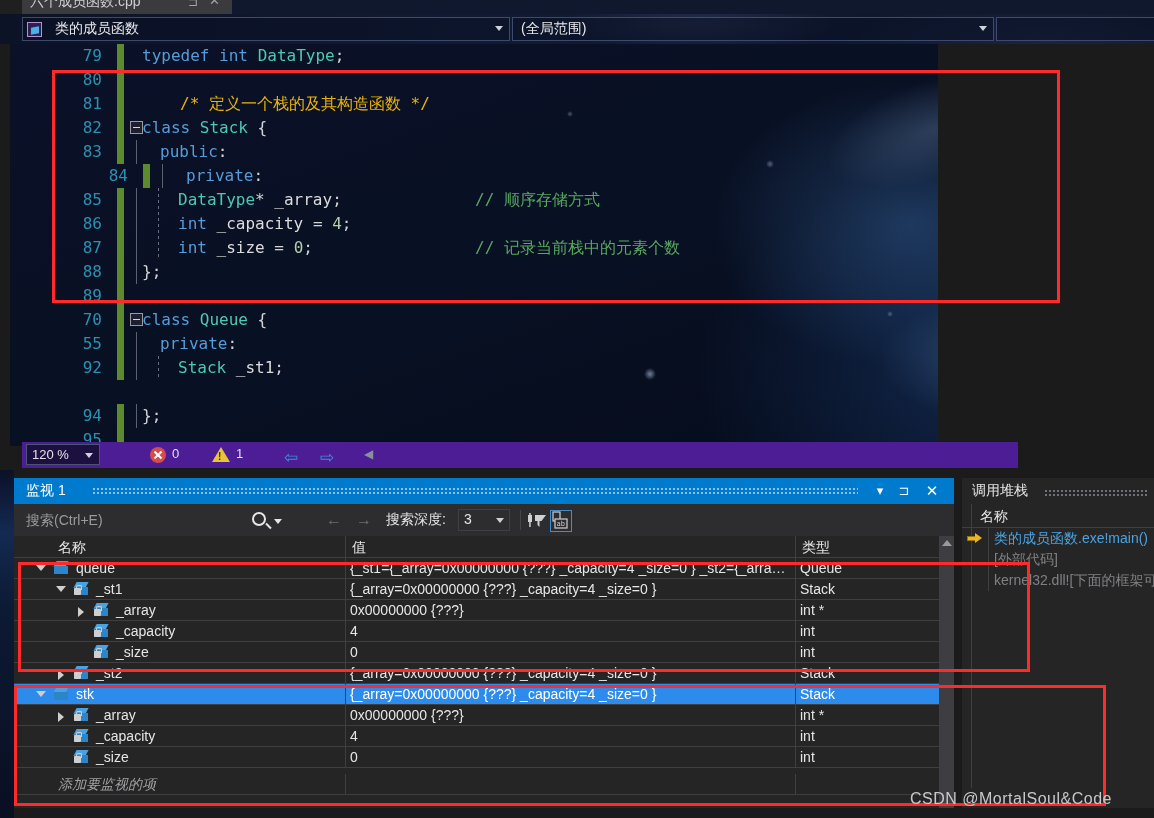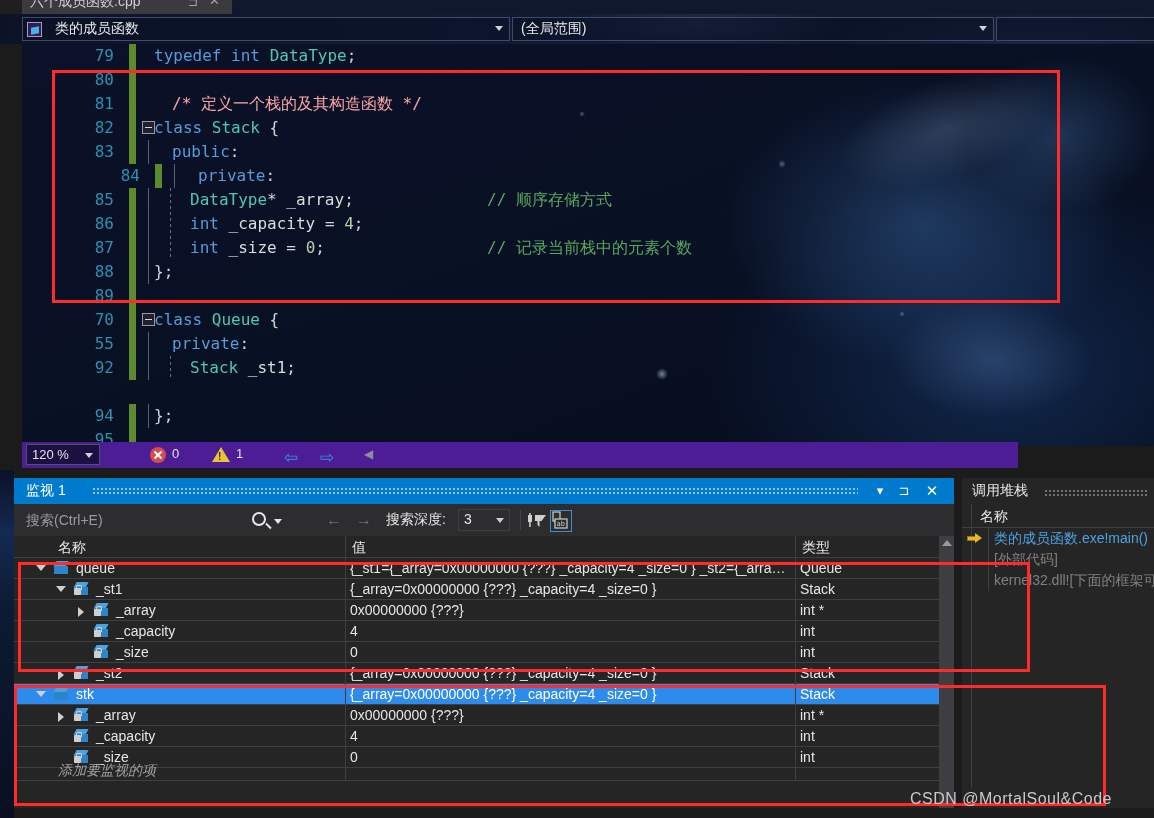--- a/index.html
+++ b/index.html
@@ -36,21 +36,21 @@
   .combo.c3 { left:996px; width:158px; border-right:none; }
   .combo .arw { position:absolute; right:6px; top:8px; width:0;height:0;
                 border-left:4px solid transparent;border-right:4px solid transparent;
                 border-top:5px solid #cdd2dd; }
   .cls-ico { position:absolute; left:4px; top:4px; width:15px; height:15px;
              border:1px solid #b98fd0; background:#2a2150; }
   .cls-ico:after { content:""; position:absolute; left:3px; top:4px; width:8px; height:7px;
              background:#49b0e8; transform:skewY(-12deg); }
 
   
-  .editor { position:absolute; left:22px; top:44px; width:1132px; height:402px;
+  .editor { position:absolute; left:10px; top:44px; width:928px; height:402px;
             overflow:hidden; background:#0a1026; }
   .editor-bg { position:absolute; inset:0;
      background:
        radial-gradient(ellipse 320px 230px at 900px 180px, rgba(60,110,170,.40), transparent 62%),
        radial-gradient(ellipse 150px 120px at 1040px 90px, rgba(80,130,190,.30), transparent 65%),
        radial-gradient(ellipse 420px 300px at 980px 330px, rgba(30,70,130,.45), transparent 70%),
        radial-gradient(circle 6px at 640px 330px, rgba(200,220,255,.55), transparent 100%),
        radial-gradient(circle 4px at 760px 120px, rgba(200,220,255,.4), transparent 100%),
        radial-gradient(circle 3px at 560px 70px, rgba(200,220,255,.35), transparent 100%),
        radial-gradient(circle 3px at 880px 270px, rgba(210,230,255,.45), transparent 100%),
@@ -71,21 +71,21 @@
   .fold:before { content:""; position:absolute; left:2px; top:5px; width:7px; height:1px; background:#d8d8d8; }
   .vline { position:absolute; left:126px; width:1px; height:24px; background:#5c6070; }
   .vdash { position:absolute; left:148px; width:1px; height:24px;
            background:repeating-linear-gradient(#6a6e80 0 3px, transparent 3px 6px); }
   .code { position:absolute; left:132px; white-space:pre; }
   .cmt-col { position:absolute; left:465px; white-space:pre; color:#58a860; }
   .kw { color:#569cd6; }
   .typ { color:#4ec9b0; }
   .num { color:#b5cea8; }
   .pln { color:#dcdcdc; }
-  .cmt { color:#fca5a5; }
+  .cmt { color:#eab308;margin-left:20px; }
 
   
   .statusbar { position:absolute; left:22px; top:442px; width:996px; height:26px;
                background:#4c1d95; }
   .zoombox { position:absolute; left:4px; top:2px; width:74px; height:21px;
              border:1px solid #4a5470; background:rgba(8,12,28,.7); color:#e2e2e6;
              font-size:13px; padding:2px 0 0 5px; }
   .zoombox .arw { position:absolute; right:6px; top:8px; width:0;height:0;
                 border-left:4px solid transparent;border-right:4px solid transparent;
                 border-top:5px solid #cdd2dd; }
@@ -426,21 +426,21 @@
               <span class="top"></span>
               <span class="bod"></span>
               <span class="lk"></span>
             </span>
             <span class="wname" style="left:82px">_size</span>
             <span class="cell-sep" style="left:331px"></span>
             <span class="wval">0</span>
             <span class="cell-sep" style="left:781px"></span>
             <span class="wtype">int</span>
           </div>
-          <div class="wadd" style="top: 224px; padding-left: 8px;">
+          <div class="wadd" style="top: 238px; padding-left: 8px;">
             <span class="wadd-txt">添加要监视的项</span>
             <span class="wadd-sep"></span>
             <span class="wadd-sep2"></span>
           </div>
         </div>
       <div class="vscroll">
         <span class="vs-up"></span>
         <span class="vs-thumb"></span>
       </div>
     </div>

